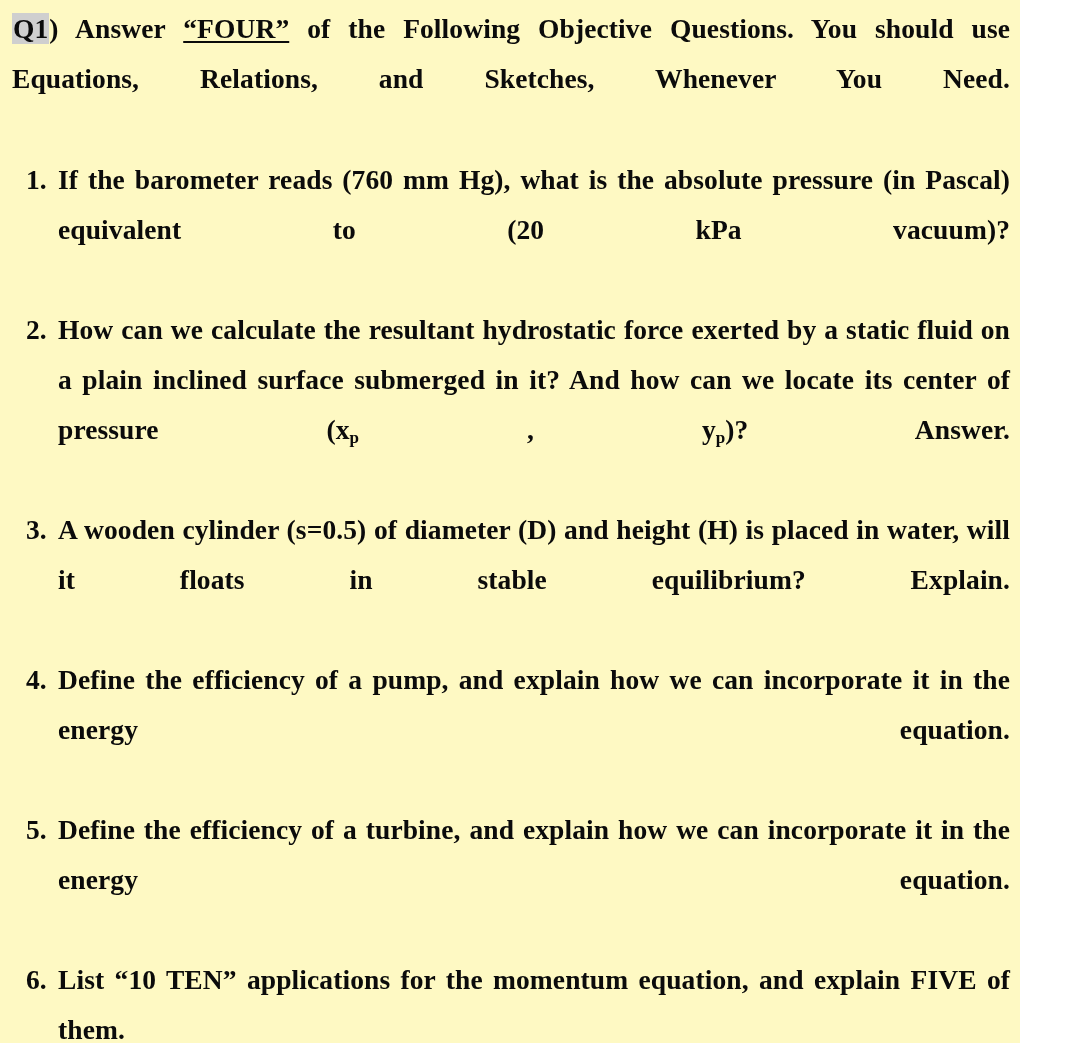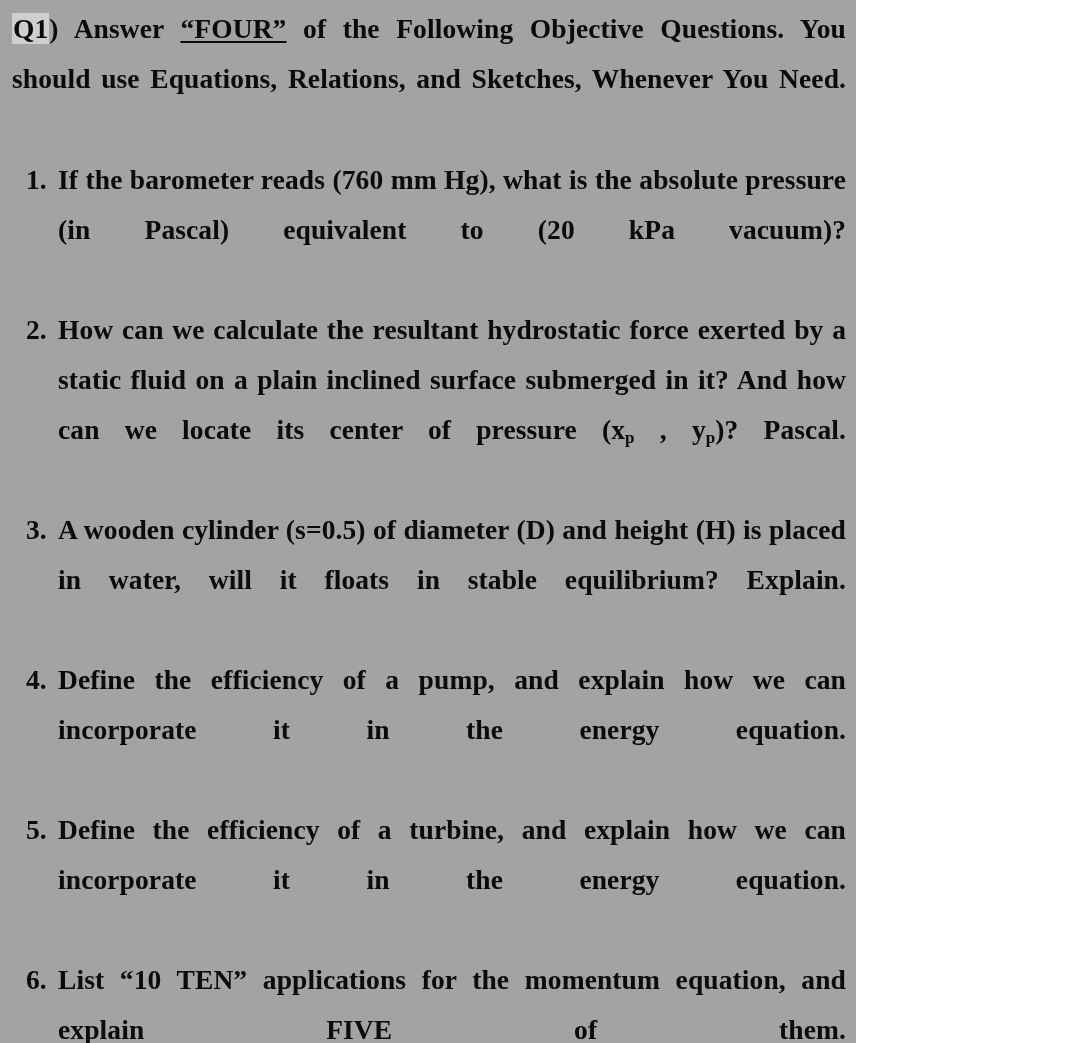--- a/index.html
+++ b/index.html
@@ -9,24 +9,24 @@
   }
   body {
     width: 1080px;
     height: 1043px;
     font-family: "Liberation Serif", "DejaVu Serif", serif;
     color: #0b0b0b;
     overflow: hidden;
   }
   #sheet {
     box-sizing: border-box;
-    width: 856px;
+    width: 1020px;
     height: 1043px;
     padding: 4px 10px 0 12px;
-    background: #a3a3a3;
+    background: #fef9c3;
   }
 
   
   .intro {
     font-size: 27.5px;
     font-weight: bold;
     line-height: 50px;
     text-align: justify;
     text-justify: inter-word;
     margin: 0 0 1px 0;
@@ -93,21 +93,21 @@
 
   <p class="intro"><span class="qtag">Q1</span><span>)</span><span> Answer </span><span class="ul">“FOUR”</span><span> of the Following Objective Questions. You should use Equations, Relations, and Sketches, Whenever You Need.</span></p>
 
   <ol class="qlist">
 
     <li>
       <span class="marker">1.</span><span class="body">If the barometer reads (760 mm Hg), what is the absolute pressure (in Pascal) equivalent to (20 kPa vacuum)?</span>
     </li>
 
     <li>
-      <span class="marker">2.</span><span class="body"><span>How can we calculate the resultant hydrostatic force exerted by a static fluid on a plain inclined surface submerged in it? And how can we locate its center of pressure (x</span><sub>p</sub><span> , y</span><sub>p</sub><span>)? Pascal.</span></span>
+      <span class="marker">2.</span><span class="body"><span>How can we calculate the resultant hydrostatic force exerted by a static fluid on a plain inclined surface submerged in it? And how can we locate its center of pressure (x</span><sub>p</sub><span> , y</span><sub>p</sub><span>)? Answer.</span></span>
     </li>
 
     <li>
       <span class="marker">3.</span><span class="body">A wooden cylinder (s=0.5) of diameter (D) and height (H) is placed in water, will it floats in stable equilibrium? Explain.</span>
     </li>
 
     <li>
       <span class="marker">4.</span><span class="body">Define the efficiency of a pump, and explain how we can incorporate it in the energy equation.</span>
     </li>
 

